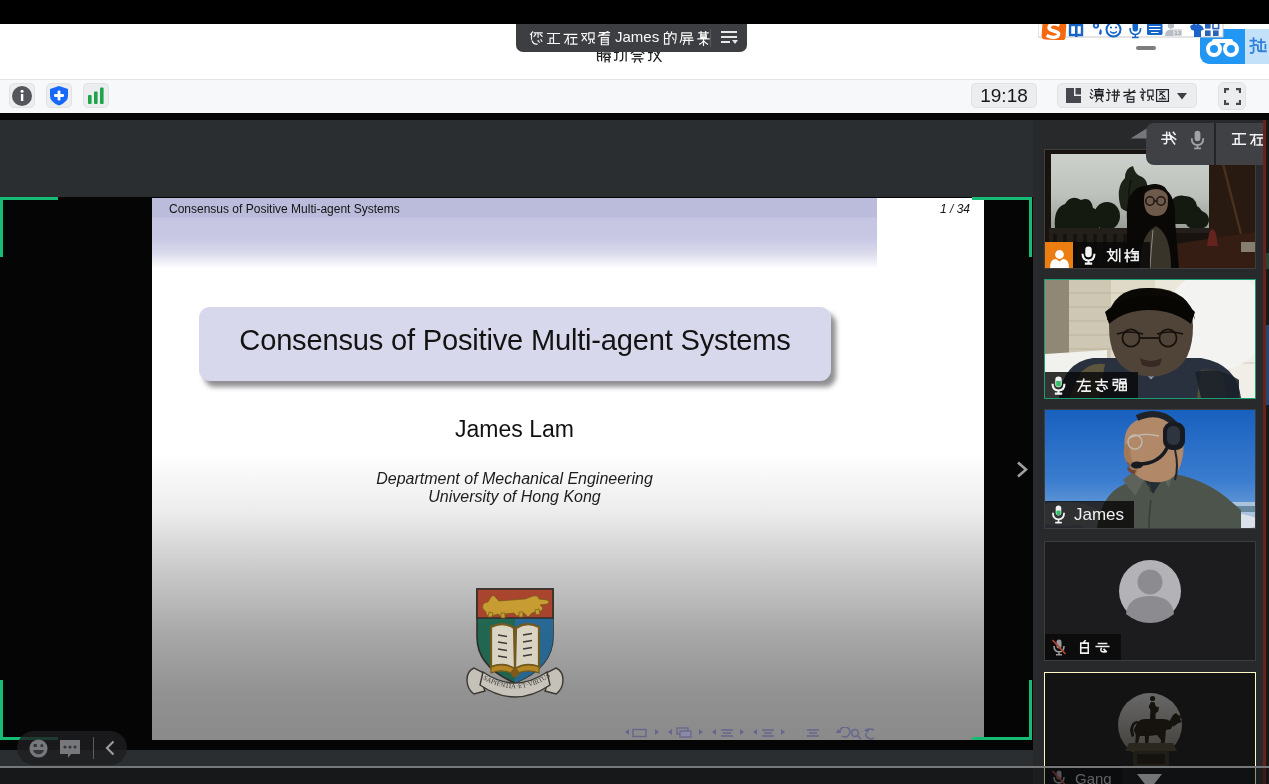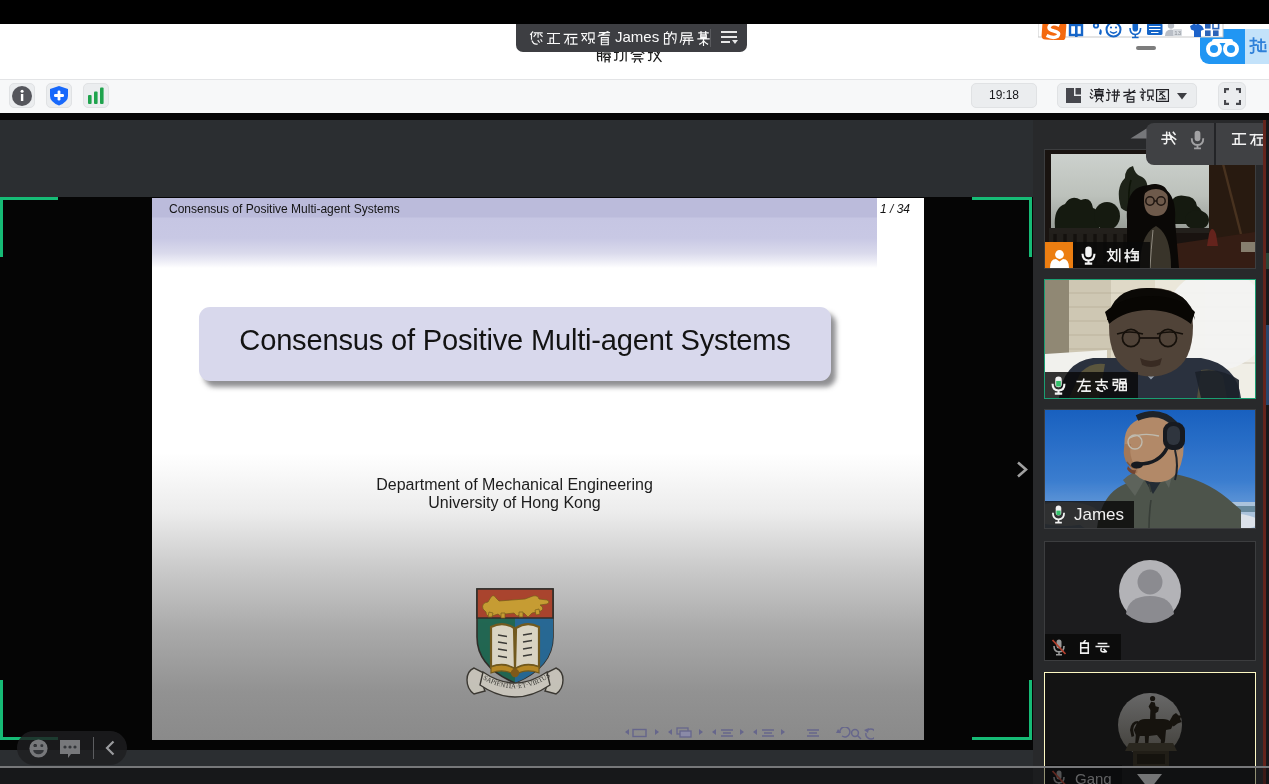--- a/index.html
+++ b/index.html
@@ -33,21 +33,21 @@
   #bwright{width:24px;height:35px;background:#c3e2fa;display:flex;align-items:center;justify-content:center;}
   
   #toolbar{left:0;top:55px;width:1269px;height:34px;background:#f7f8f9;border-top:1px solid #e3e4e6;box-sizing:border-box;}
   .tbtn{position:absolute;top:3px;height:25px;background:#ebedef;border:1px solid #e0e2e4;border-radius:5px;box-sizing:border-box;}
   
   #main{left:0;top:89px;width:1269px;height:686px;background:#2b2e31;}
   #mainblack{position:absolute;left:0;top:84px;width:1033px;height:553px;background:#050505;}
   #sidebar{position:absolute;left:1033px;top:0;width:236px;height:686px;background:#28292b;}
   .gc{position:absolute;background:#16bb76;}
   
-  #slide{position:absolute;left:152px;top:85px;width:772px;height:542px;
+  #slide{position:absolute;left:152px;top:85px;width:832px;height:542px;
      background:linear-gradient(180deg,#ffffff 0%,#ffffff 47%,#ececec 58%,#cbcbcb 68%,#a9a9a9 80%,#929292 91%,#8a8a8a 100%);}
   #shead{position:absolute;left:0;top:0;width:725px;height:70px;
      background:linear-gradient(180deg,#bbbbdb 0,#bbbbdb 19px,#c6c6e3 20px,#c8c8e4 40px,#dadaec 55px,#efeff7 64px,#ffffff 70px);}
   #stitle{position:absolute;left:47px;top:109px;width:632px;height:74px;background:#d8d8ec;border-radius:11px;
      box-shadow:5px 6px 5px rgba(70,70,75,0.6);}
   #stitle div{width:100%;text-align:center;margin-top:17px;font-size:29.1px;color:#131313;letter-spacing:-0.2px;}
   #sheadL{position:absolute;left:17px;top:4px;font-size:12px;color:#141414;}
   #sheadR{position:absolute;right:14px;top:4px;font-size:12px;color:#141414;font-style:italic;}
   .sctr{position:absolute;left:0;width:725px;text-align:center;color:#111111;}
   #hkulogo{position:absolute;left:311px;top:387px;opacity:0.92;}
@@ -277,21 +277,21 @@
         <rect x="5" y="9.1" width="10" height="2.8" rx="1.2" fill="#ffffff"></rect>
       </svg>
     </div>
     <div class="tbtn" style="left:83px;width:26px;">
       <svg width="18" height="18" viewBox="0 0 18 18" style="margin:3px 0 0 4px">
         <rect x="0" y="8" width="3.6" height="9" rx="1" fill="#1fa34d"></rect>
         <rect x="6" y="4.5" width="3.6" height="12.5" rx="1" fill="#1fa34d"></rect>
         <rect x="12" y="0.5" width="3.6" height="16.5" rx="1" fill="#1fa34d"></rect>
       </svg>
     </div>
-    <div class="tbtn" style="left:971px;width:66px;text-align:center;font-size:12px;color:#17171a;line-height:23px;">19:18</div>
+    <div class="tbtn" style="left:971px;width:66px;text-align:center;font-size:19px;color:#17171a;line-height:23px;">19:18</div>
     <div class="tbtn" style="left:1057px;width:140px;">
       <svg width="17" height="17" viewBox="0 0 17 17" style="position:absolute;left:7px;top:3px;">
         <path d="M1 1 H9 V9 H16 V16 H1 Z" fill="#46474d"></path>
         <rect x="10.5" y="1" width="5.5" height="6.5" fill="#46474d"></rect>
       </svg>
       <span style="position:absolute;left:30px;top:3px;color:#212126;">
         <i class="cj c15b"><svg viewBox="0 0 96 96">
               <use href="#yan"></use>
             </svg></i><i class="cj c15b"><svg viewBox="0 0 96 96">
               <use href="#jiang"></use>
@@ -588,21 +588,22 @@
       <div style="position:absolute;left:233px;top:140px;width:3px;height:16px;background:#2c4435;"></div>
       <div style="position:absolute;left:233px;top:212px;width:3px;height:80px;background:#28456b;"></div>
     </div>
     <div id="slide">
       <div id="shead"></div>
       <div id="sheadL">Consensus of Positive Multi-agent Systems</div>
       <div id="sheadR">1 / 34</div>
       <div id="stitle">
           <div>Consensus of Positive Multi-agent Systems</div>
         </div>
-      <div class="sctr" style="top:278px;font-size:16px;line-height:17.5px;color:#1d1d1d;">Department of Mechanical Engineering<br>University of Hong Kong</div>
+      <div class="sctr" style="top:218px;font-size:23px;">James Lam</div>
+      <div class="sctr" style="top:272px;font-size:16px;line-height:17.5px;color:#1d1d1d;font-style:italic;">Department of Mechanical Engineering<br>University of Hong Kong</div>
       <div id="hkulogo">
         <svg width="104" height="122" viewBox="0 0 104 122">
 
           <path d="M14 4 H90 V52 Q90 82 52 98 Q14 82 14 52 Z" fill="#17614b" stroke="#26231f" stroke-width="1.6"></path>
           <path d="M52 4 H90 V52 Q90 82 52 98 Z" fill="#1d6392"></path>
           <path d="M14 4 H90 V33 H14 Z" fill="#a83a22" stroke="#26231f" stroke-width="1.6"></path>
 
           <g fill="#c89a28" stroke="#6e5410" stroke-width="0.7">
             <path d="M20 24 q-2 -6 5 -7 l3 -5 q3 -3 5 1 l3 3 l26 -2 l8 -3 q5 -1 6 3 l8 1 q4 2 0 4 l-7 1 q5 3 1 6 l-9 2 l-4 4 l-4 -4 l-7 3 l-3 -3 l-9 1 l-2 4 l-5 -4 l-6 2 q-6 1 -6 -4 Z"></path>
             <path d="M26 27 l-1 5 l4 0 l1 -4 Z M38 28 l0 5 l4 0 l0 -5 Z M56 27 l0 5 l4 0 l0 -5 Z M72 25 l1 5 l4 -1 l-1 -5 Z"></path>

